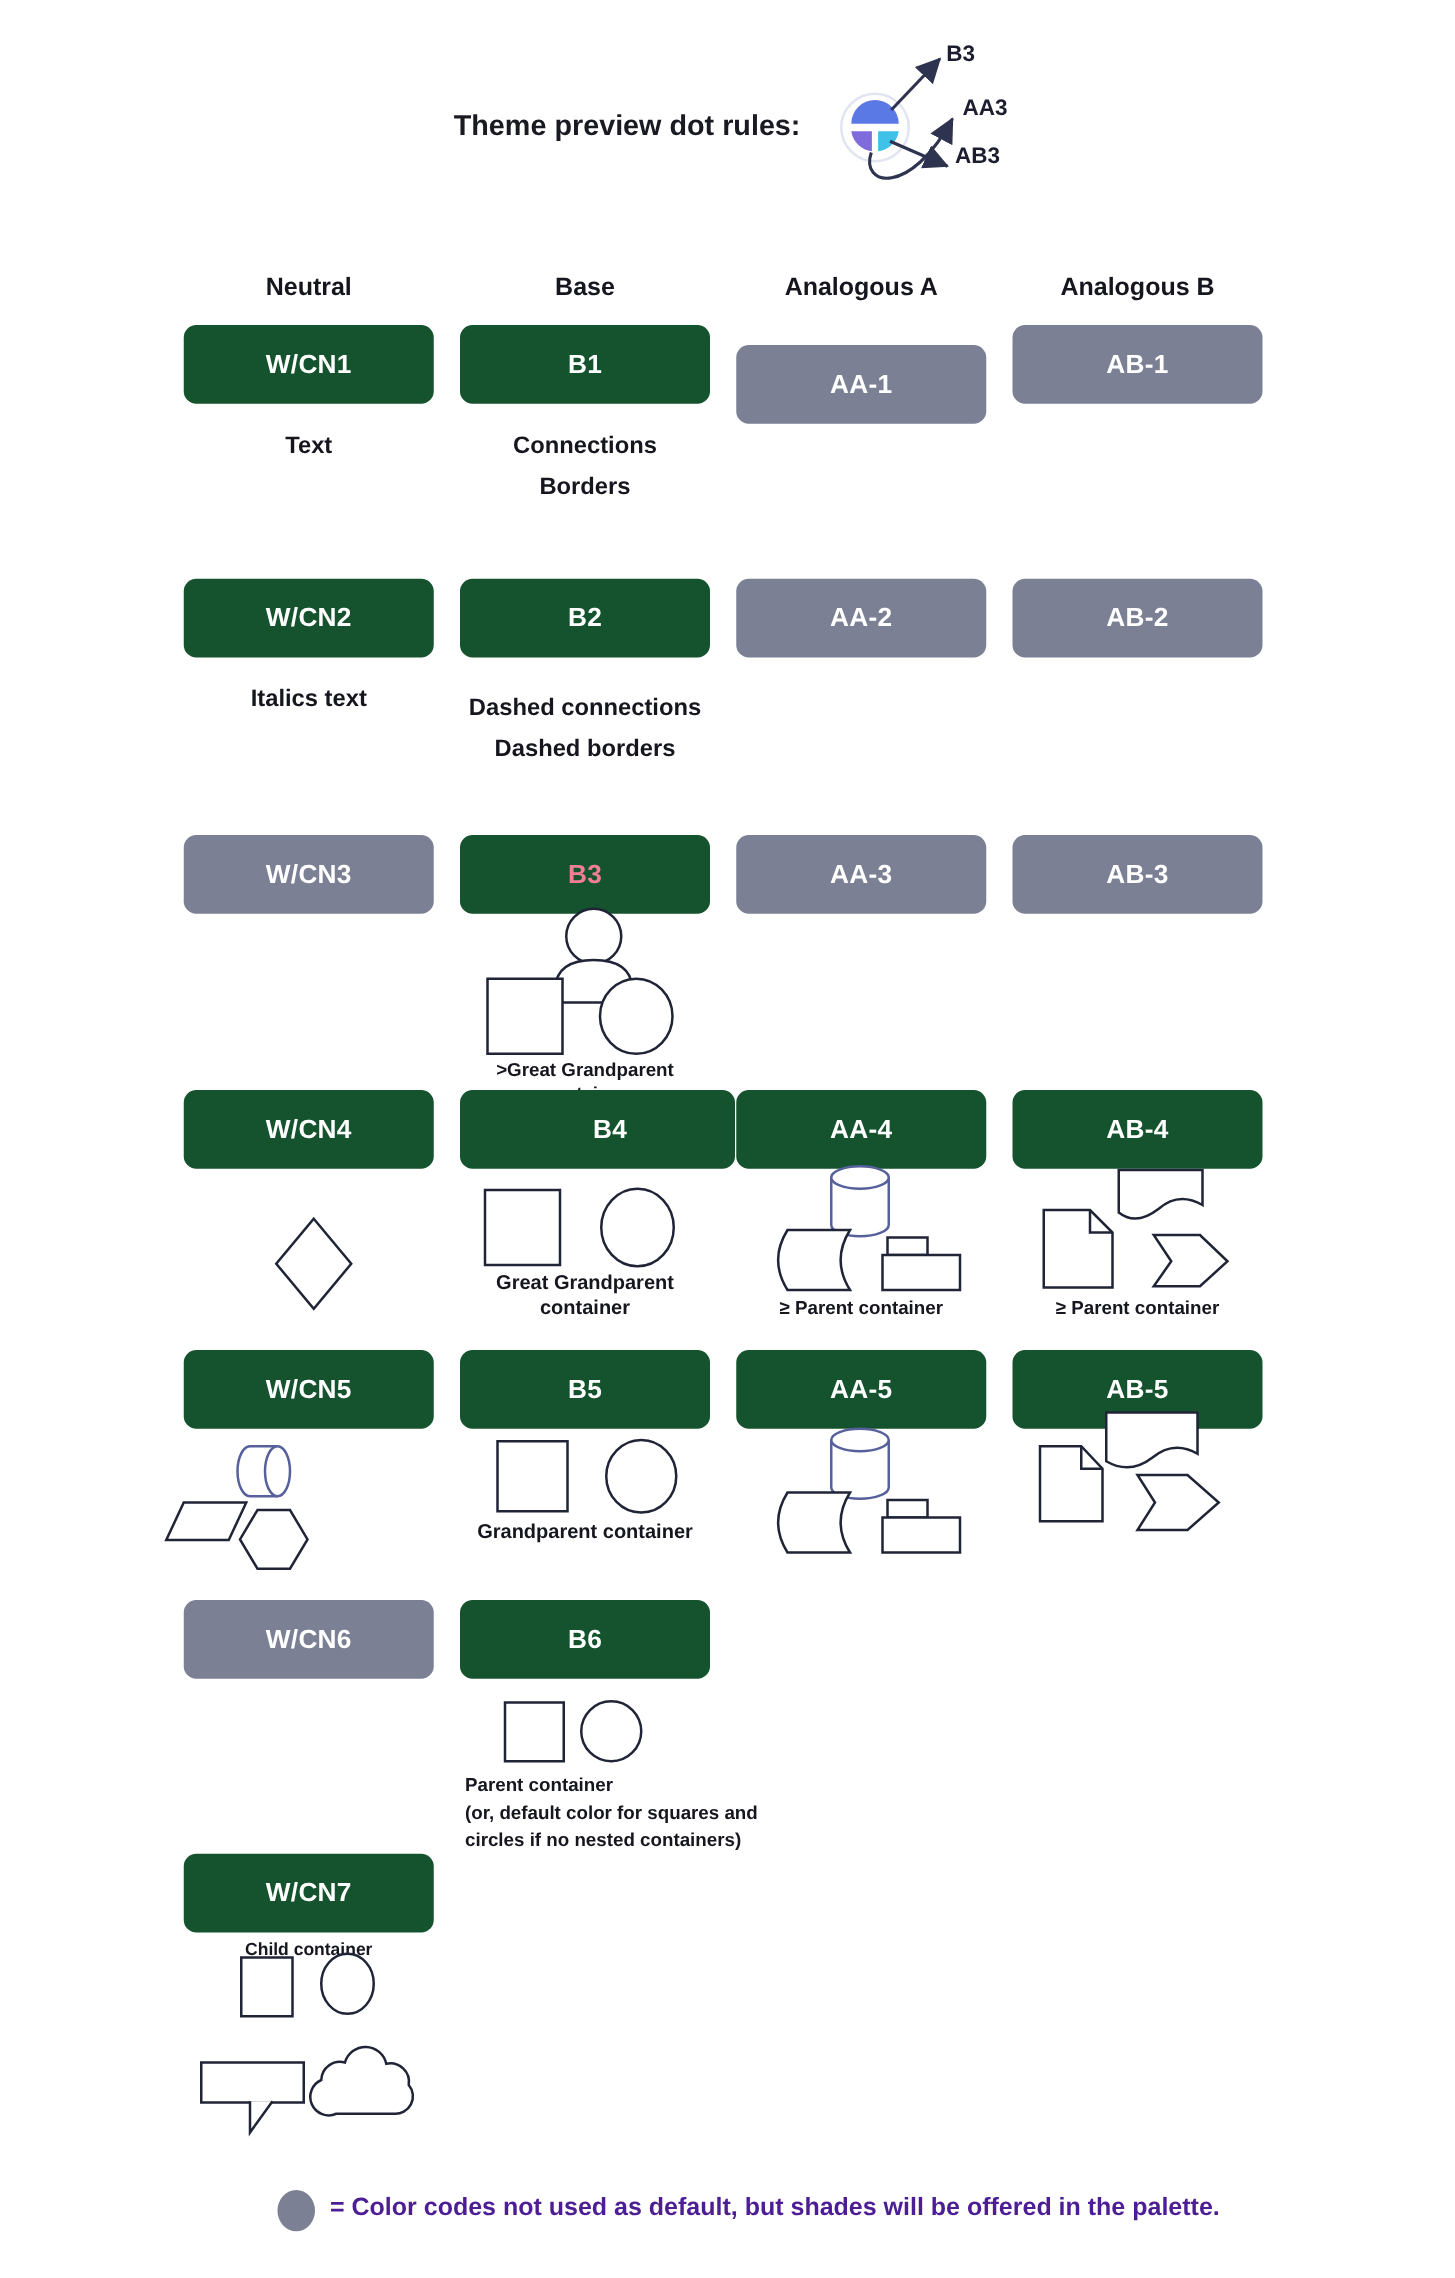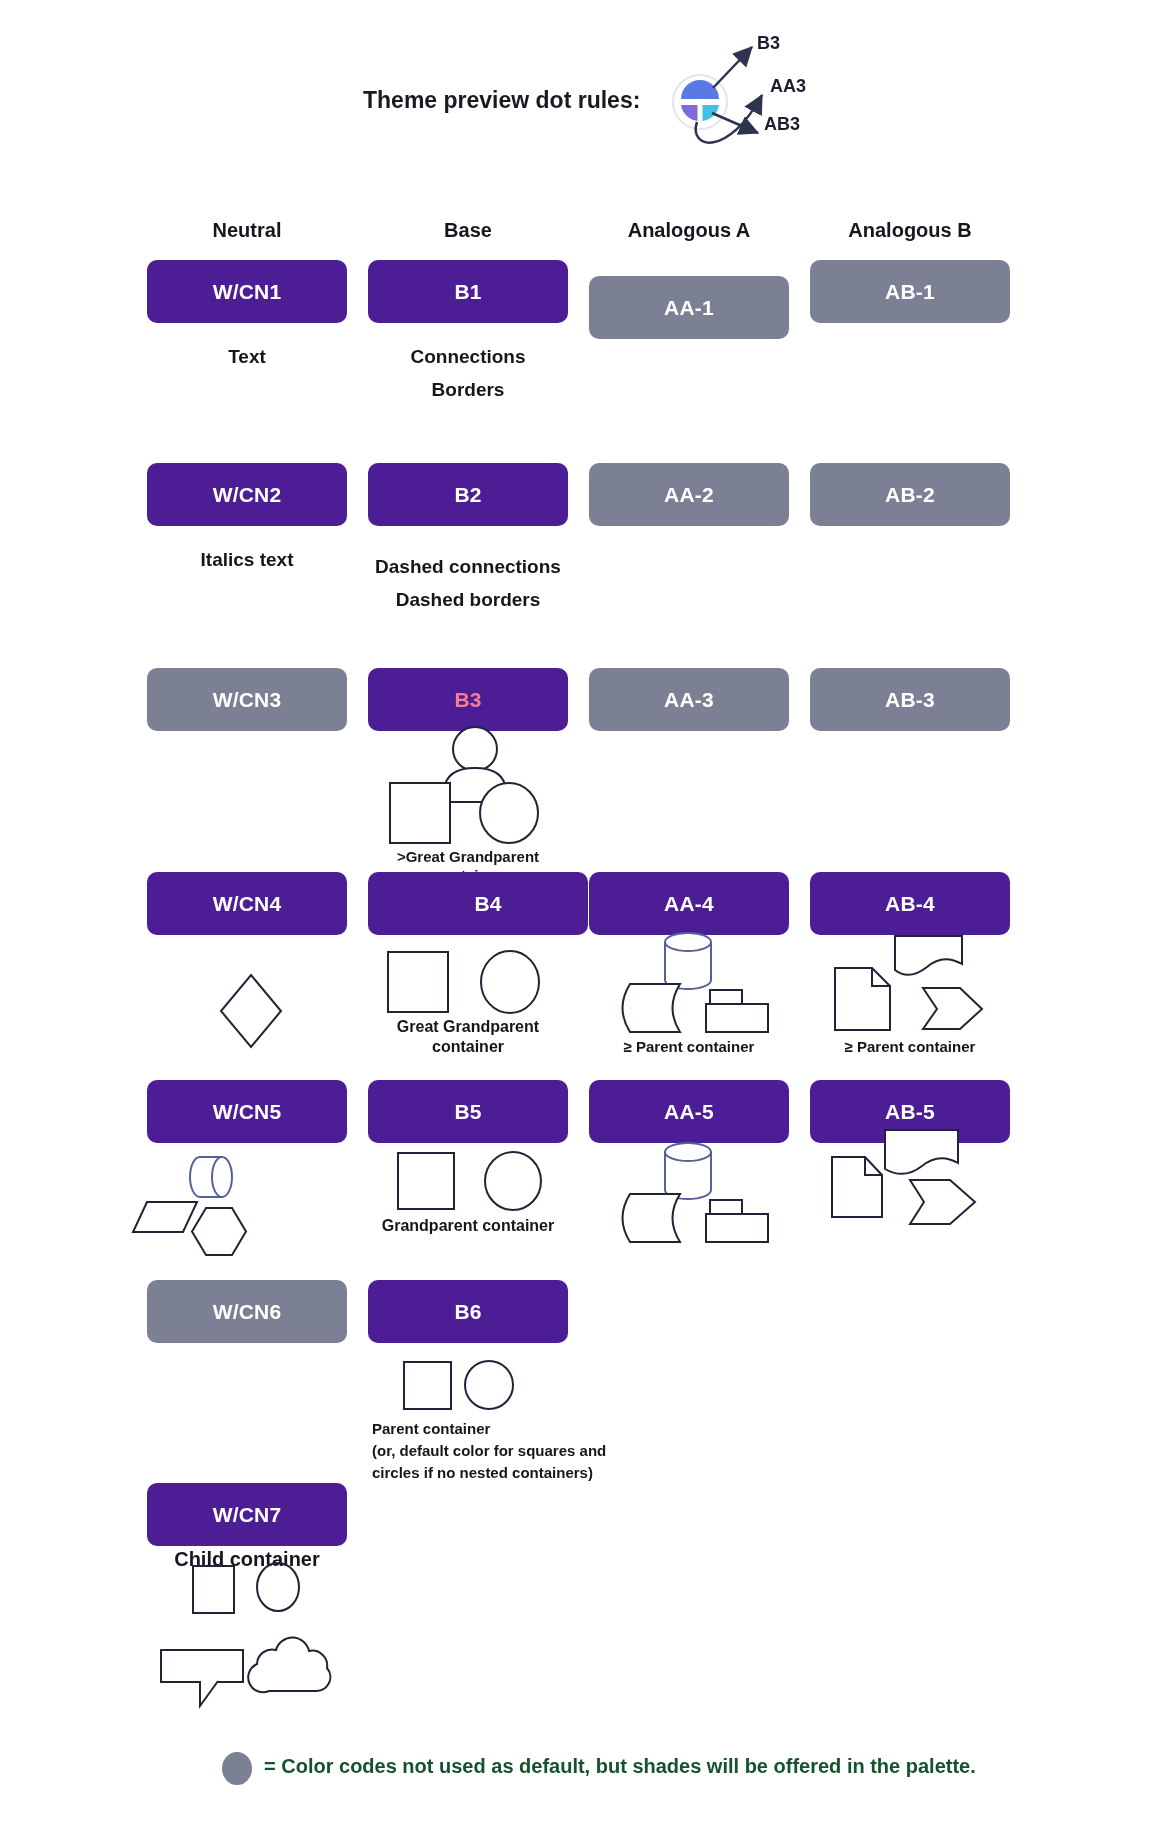--- a/index.html
+++ b/index.html
@@ -7,36 +7,36 @@
   #canvas{position:relative;width:1164px;height:1822px;background:#ffffff;overflow:hidden;}
 
   .title{position:absolute;font-size:23px;font-weight:600;color:#1a1b22;white-space:nowrap;}
   .dot-label{position:absolute;font-size:18px;font-weight:600;color:#1c1e30;white-space:nowrap;}
 
   .col-header{position:absolute;width:200px;text-align:center;font-size:20px;font-weight:700;color:#15161e;}
 
   .swatch{position:absolute;width:200px;height:63px;border-radius:10px;
           display:flex;align-items:center;justify-content:center;
           font-size:21px;font-weight:700;color:#ffffff;letter-spacing:.2px;}
-  .swatch.dark{background:#4c1d95;justify-content:center;}
+  .swatch.dark{background:#14532d;justify-content:center;}
   .swatch.dim{background:#7b8094;}
   .pink{color:#f27e96;}
 
   .cap{position:absolute;font-weight:700;color:#15161e;}
   .cap.center{width:200px;text-align:center;}
   .cap.big{font-size:19px;line-height:33px;}
   .cap.mid{font-size:16px;line-height:20px;}
   .cap.small{font-size:15px;line-height:19px;}
-  .cap.tiny{font-size:20px;line-height:18px;text-align:center;}
+  .cap.tiny{font-size:14px;line-height:18px;text-align:center;}
   .cap.multiline{line-height:22px;}
 
   .shapes{position:absolute;}
 
   .legend-dot{position:absolute;width:30px;height:33px;border-radius:50%;background:#7b8094;}
-  .legend-text{position:absolute;font-size:20px;font-weight:700;color:#14532d;white-space:nowrap;}
+  .legend-text{position:absolute;font-size:20px;font-weight:700;color:#4c1d95;white-space:nowrap;}
 </style>
 </head>
 <body>
 
 <div id="canvas">
 
   <div class="title" style="left:363px;top:87px;">Theme preview dot rules:</div>
 
   <svg class="shapes" style="left:640px;top:15px;" width="190" height="150" viewBox="0 0 190 150">
     <defs>

